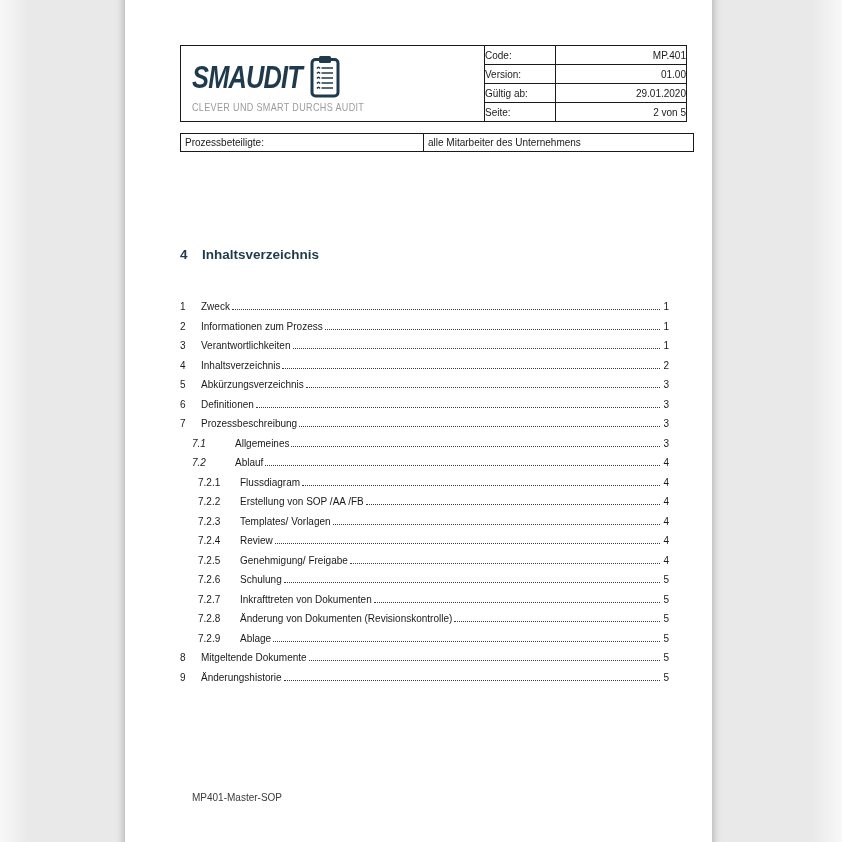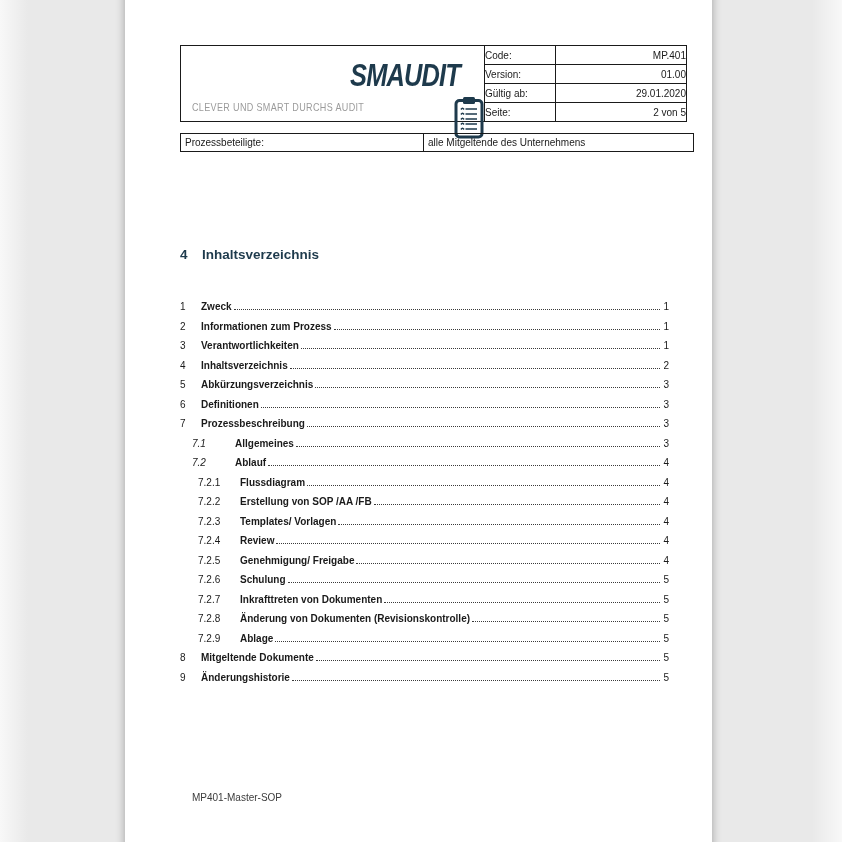--- a/index.html
+++ b/index.html
@@ -25,21 +25,21 @@
   table.meta{
     position:absolute;top:45px;left:0;width:503px;height:74px;
     border-collapse:collapse;table-layout:fixed;font-size:10px;
   }
   table.meta td{border:1.5px solid #1a1a1a;padding:0;vertical-align:middle;height:18px;}
   td.logo-cell{width:303px;}
   td.meta-label{width:70px;padding-left:4px;margin-top:25px;}
   td.meta-value{width:130px;text-align:right;padding-right:4px;}
 
   .logo-wrap{padding-left:11px;padding-top:2px;}
-  .logo-line{display:flex;align-items:flex-end;height:44px;flex-direction:column;}
+  .logo-line{display:flex;align-items:center;height:44px;}
   .logo-text{
     font-style:italic;font-weight:700;font-size:31px;line-height:40px;
     letter-spacing:-1px;color:#1e3a4c;
     transform:scaleX(0.82);transform-origin:left bottom;white-space:nowrap;
   }
   .logo-icon{margin-left:-16px;margin-bottom:1px;}
   .logo-tagline{
     font-size:10.5px;color:#9b9b9b;letter-spacing:0.4px;margin-top:1px;
     transform:scaleX(0.86);transform-origin:left;white-space:nowrap;
   }
@@ -60,21 +60,21 @@
   }
   .heading .h-num{width:22px;flex:none;}
 
   
   .toc{position:absolute;top:297px;left:0;width:489px;}
   .toc-row{display:flex;align-items:baseline;font-size:10px;height:19.5px;line-height:19.5px;cursor:pointer;}
   .toc-num{flex:none;}
   .lvl1 .toc-num{margin-left:0;width:21px;}
   .lvl2 .toc-num{margin-left:12px;width:43px;font-style:italic;}
   .lvl3 .toc-num{margin-left:18px;width:42px;}
-  .toc-title{flex:none;white-space:nowrap;font-weight:bold;}
+  .toc-title{flex:none;white-space:nowrap;}
   .toc-dots{flex:1;border-bottom:1.6px dotted #3a3a3a;margin:0 1px 3px 2px;min-width:10px;}
   .toc-page{flex:none;min-width:8px;text-align:right;}
 
   .footer-id{position:absolute;top:792px;left:12px;font-size:10px;color:#3c3c3c;}
 </style>
 </head>
 <body>
 
 <div class="page">
   <div class="content">
@@ -124,21 +124,21 @@
           <td class="meta-label">Seite:</td>
           <td class="meta-value">2 von 5</td>
         </tr>
       </tbody>
     </table>
 
     <table class="participants">
       <tbody>
         <tr>
           <td class="part-label">Prozessbeteiligte:</td>
-          <td class="part-value">alle Mitgeltende des Unternehmens</td>
+          <td class="part-value">alle Mitarbeiter des Unternehmens</td>
         </tr>
       </tbody>
     </table>
 
     <div class="heading">
       <span class="h-num">4</span>
       <span class="h-title">Inhaltsverzeichnis</span>
     </div>
 
     <div class="toc">

